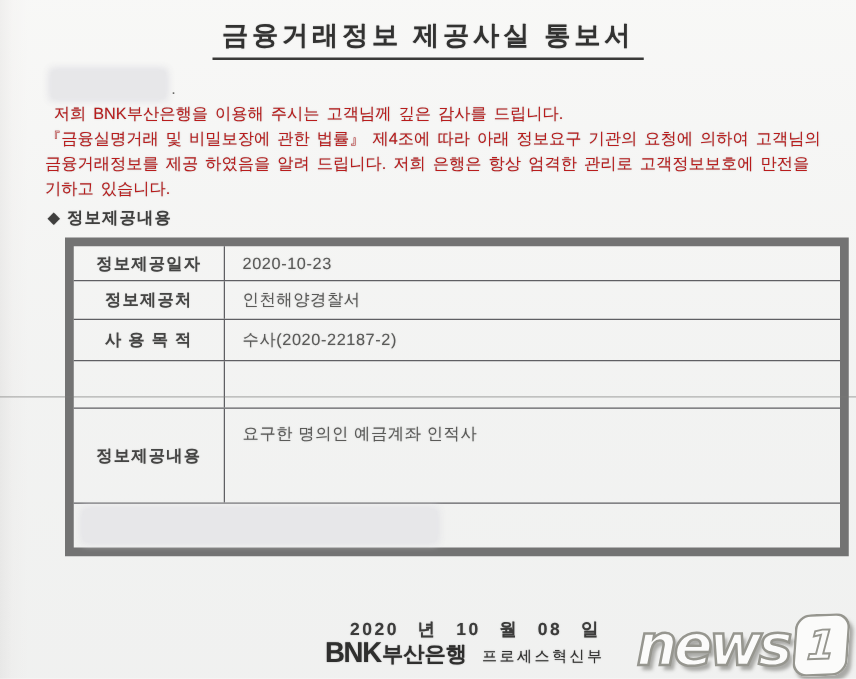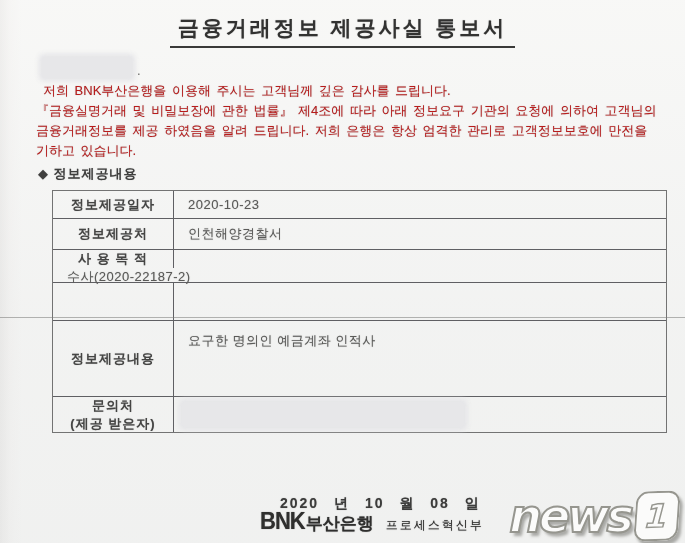--- a/index.html
+++ b/index.html
@@ -21,32 +21,32 @@
     background:#e7e7e9;border-radius:2px;
     box-shadow:0 0 5px 3px rgba(228,228,231,.95);
   }
   .redact-name{position:absolute;left:42px;top:57px;width:90px;height:21px;}
   .redact-period{position:absolute;left:137px;top:63px;font-size:13px;color:#6b6b69;}
   .body-text{position:absolute;left:36px;top:81px;font-size:13px;line-height:20px;color:#b91c1c;letter-spacing:0px;word-spacing:2px;white-space:nowrap;text-shadow:0 0 1px rgba(110,110,110,.5);}
   .body-text .line1{padding-left:7px;}
   .section-header{position:absolute;left:38px;top:165px;font-size:13px;font-weight:600;color:#3f3f3e;letter-spacing:1px;text-shadow:0 0 1px rgba(90,90,90,.4);}
   .info-table{
     position:absolute;left:52px;top:190px;width:613px;
-    border:1px solid #737373;display:flex;flex-direction:column;
+    border:7px solid #737373;display:flex;flex-direction:column;
     background:transparent;
   }
   .t-row{display:flex;border-bottom:1px solid #5f5f63;}
   .t-row:last-child{border-bottom:none;}
   .t-label{
     width:120px;border-right:1px solid #5f5f63;display:flex;flex-direction:column;
     align-items:center;justify-content:center;font-size:13px;font-weight:600;color:#454544;
     letter-spacing:1px;text-shadow:0 0 1px rgba(90,90,90,.4);
   }
   .t-value{flex:1;display:flex;align-items:center;padding-left:14px;font-size:13px;color:#5a5a58;letter-spacing:.5px;text-shadow:0 0 1px rgba(110,110,110,.5);}
-  .row-h1{height:27px;}.row-h2{height:30px;font-family:Liberation Mono, monospace;}.row-h3{height:32px;flex-direction:column;}
+  .row-h1{height:27px;}.row-h2{height:30px;font-family:Liberation Mono, monospace;}.row-h3{height:32px;}
   .row-h4{height:37px;}.row-h5{height:75px;}.row-h6{height:35px;}
   .row-h5 .t-value{align-items:flex-start;padding-top:11px;}
   .redact-contact{width:282px;height:25px;margin-left:-6px;}
   .artifact-line{position:absolute;left:0;top:317px;width:685px;height:1px;background:rgba(122,122,120,.55);}
   .footer-date{
     position:absolute;left:280px;top:495px;font-size:14px;font-weight:600;color:#3c3c3b;
     letter-spacing:2px;word-spacing:9px;white-space:nowrap;text-shadow:0 0 1px rgba(80,80,80,.5);
   }
   .footer-bank{position:absolute;left:260px;top:509px;white-space:nowrap;display:flex;align-items:baseline;color:#2f2f2e;}
   .bnk-logo{font-size:22px;font-weight:900;letter-spacing:-1px;transform:scaleY(1.05);display:inline-block;text-shadow:0 0 1px rgba(50,50,50,.6);}
@@ -106,24 +106,20 @@
   </div>
   <div class="t-row row-h4">
     <div class="t-label"></div>
     <div class="t-value"></div>
   </div>
   <div class="t-row row-h5">
     <div class="t-label">정보제공내용</div>
     <div class="t-value">요구한 명의인 예금계좌 인적사</div>
   </div>
   <div class="t-row row-h6">
-    <div class="t-label">
-      <span>문의처</span>
-      <span>(제공 받은자)</span>
-    </div>
     <div class="t-value">
       <div class="redact redact-contact"></div>
     </div>
   </div>
 </div>
 
 <div class="artifact-line"></div>
 
 <div class="footer-date">2020 년 10 월 08 일</div>
 

